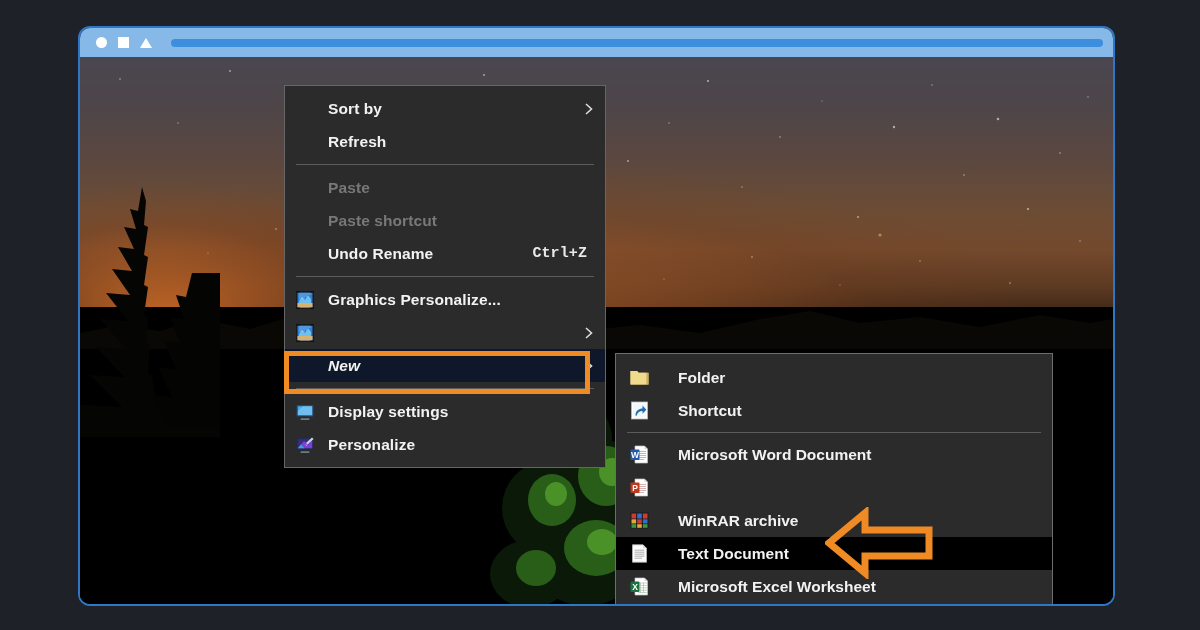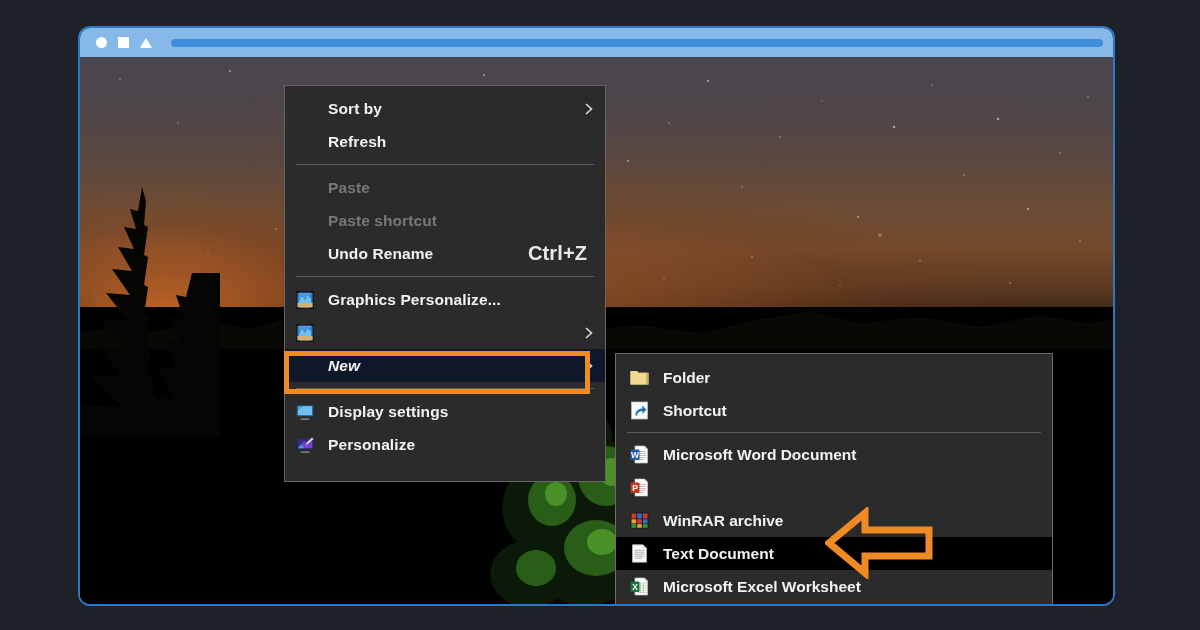--- a/index.html
+++ b/index.html
@@ -113,21 +113,21 @@
   #foliage { position: absolute; left: 330px; bottom: 0; width: 230px; height: 240px; }
 
   
   #ctxmenu {
     position: absolute;
     left: 204px;
     top: 57px;
     width: 322px;
     background: #2b2b2b;
     border: 1px solid #666666;
-    padding: 6px 0 20px 0;
+    padding: 6px 0 6px 0;
     z-index: 20;
   }
   .mi {
     position: relative;
     display: flex;
     align-items: center;
     height: 33px;
     padding: 0 12px 0 10px;
     color: #f2f2f2;
     font-size: 15.5px;
@@ -135,21 +135,21 @@
     letter-spacing: 0.1px;
     white-space: nowrap;
   }
   .mi .ico {
     width: 20px; height: 20px;
     margin-right: 13px;
     flex: 0 0 20px;
     display: block;
   }
   .mi .lbl { flex: 1 1 auto; }
-  .mi .accel { color: #e9e9e9; font-weight: bold; font-size: 20px; padding-right: 6px; }
+  .mi .accel { color: #e9e9e9; font-weight: bold; font-size: 15px; padding-right: 6px; font-family: Liberation Mono, monospace; }
   .mi .chev {
     position: absolute; right: 10px; top: 50%;
     transform: translateY(-50%);
     width: 12px; height: 12px;
   }
   .mi.disabled { color: #787878; justify-content: flex-end; }
   .mi.disabled .lbl { color: #787878; }
   .mi.hl { background: #0f172a; font-style: italic; }
   .mi.noicon { padding-left: 43px; }
   .sep {
@@ -184,20 +184,21 @@
   }
   .si {
     display: flex;
     align-items: center;
     height: 33px;
     padding: 0 10px 0 13px;
     color: #f2f2f2;
     font-size: 15.5px;
     font-weight: bold;
     white-space: nowrap;
+    gap: 15px;
   }
   .si.hl { background: #000000; }
   .si .ico { width: 21px; height: 21px; margin-right: 13px; flex: 0 0 21px; }
   .sisep { height: 1px; background: #5b5b5b; margin: 5px 11px; }
 
   
   #arrow {
     position: absolute;
     left: 745px;
     top: 479px;

